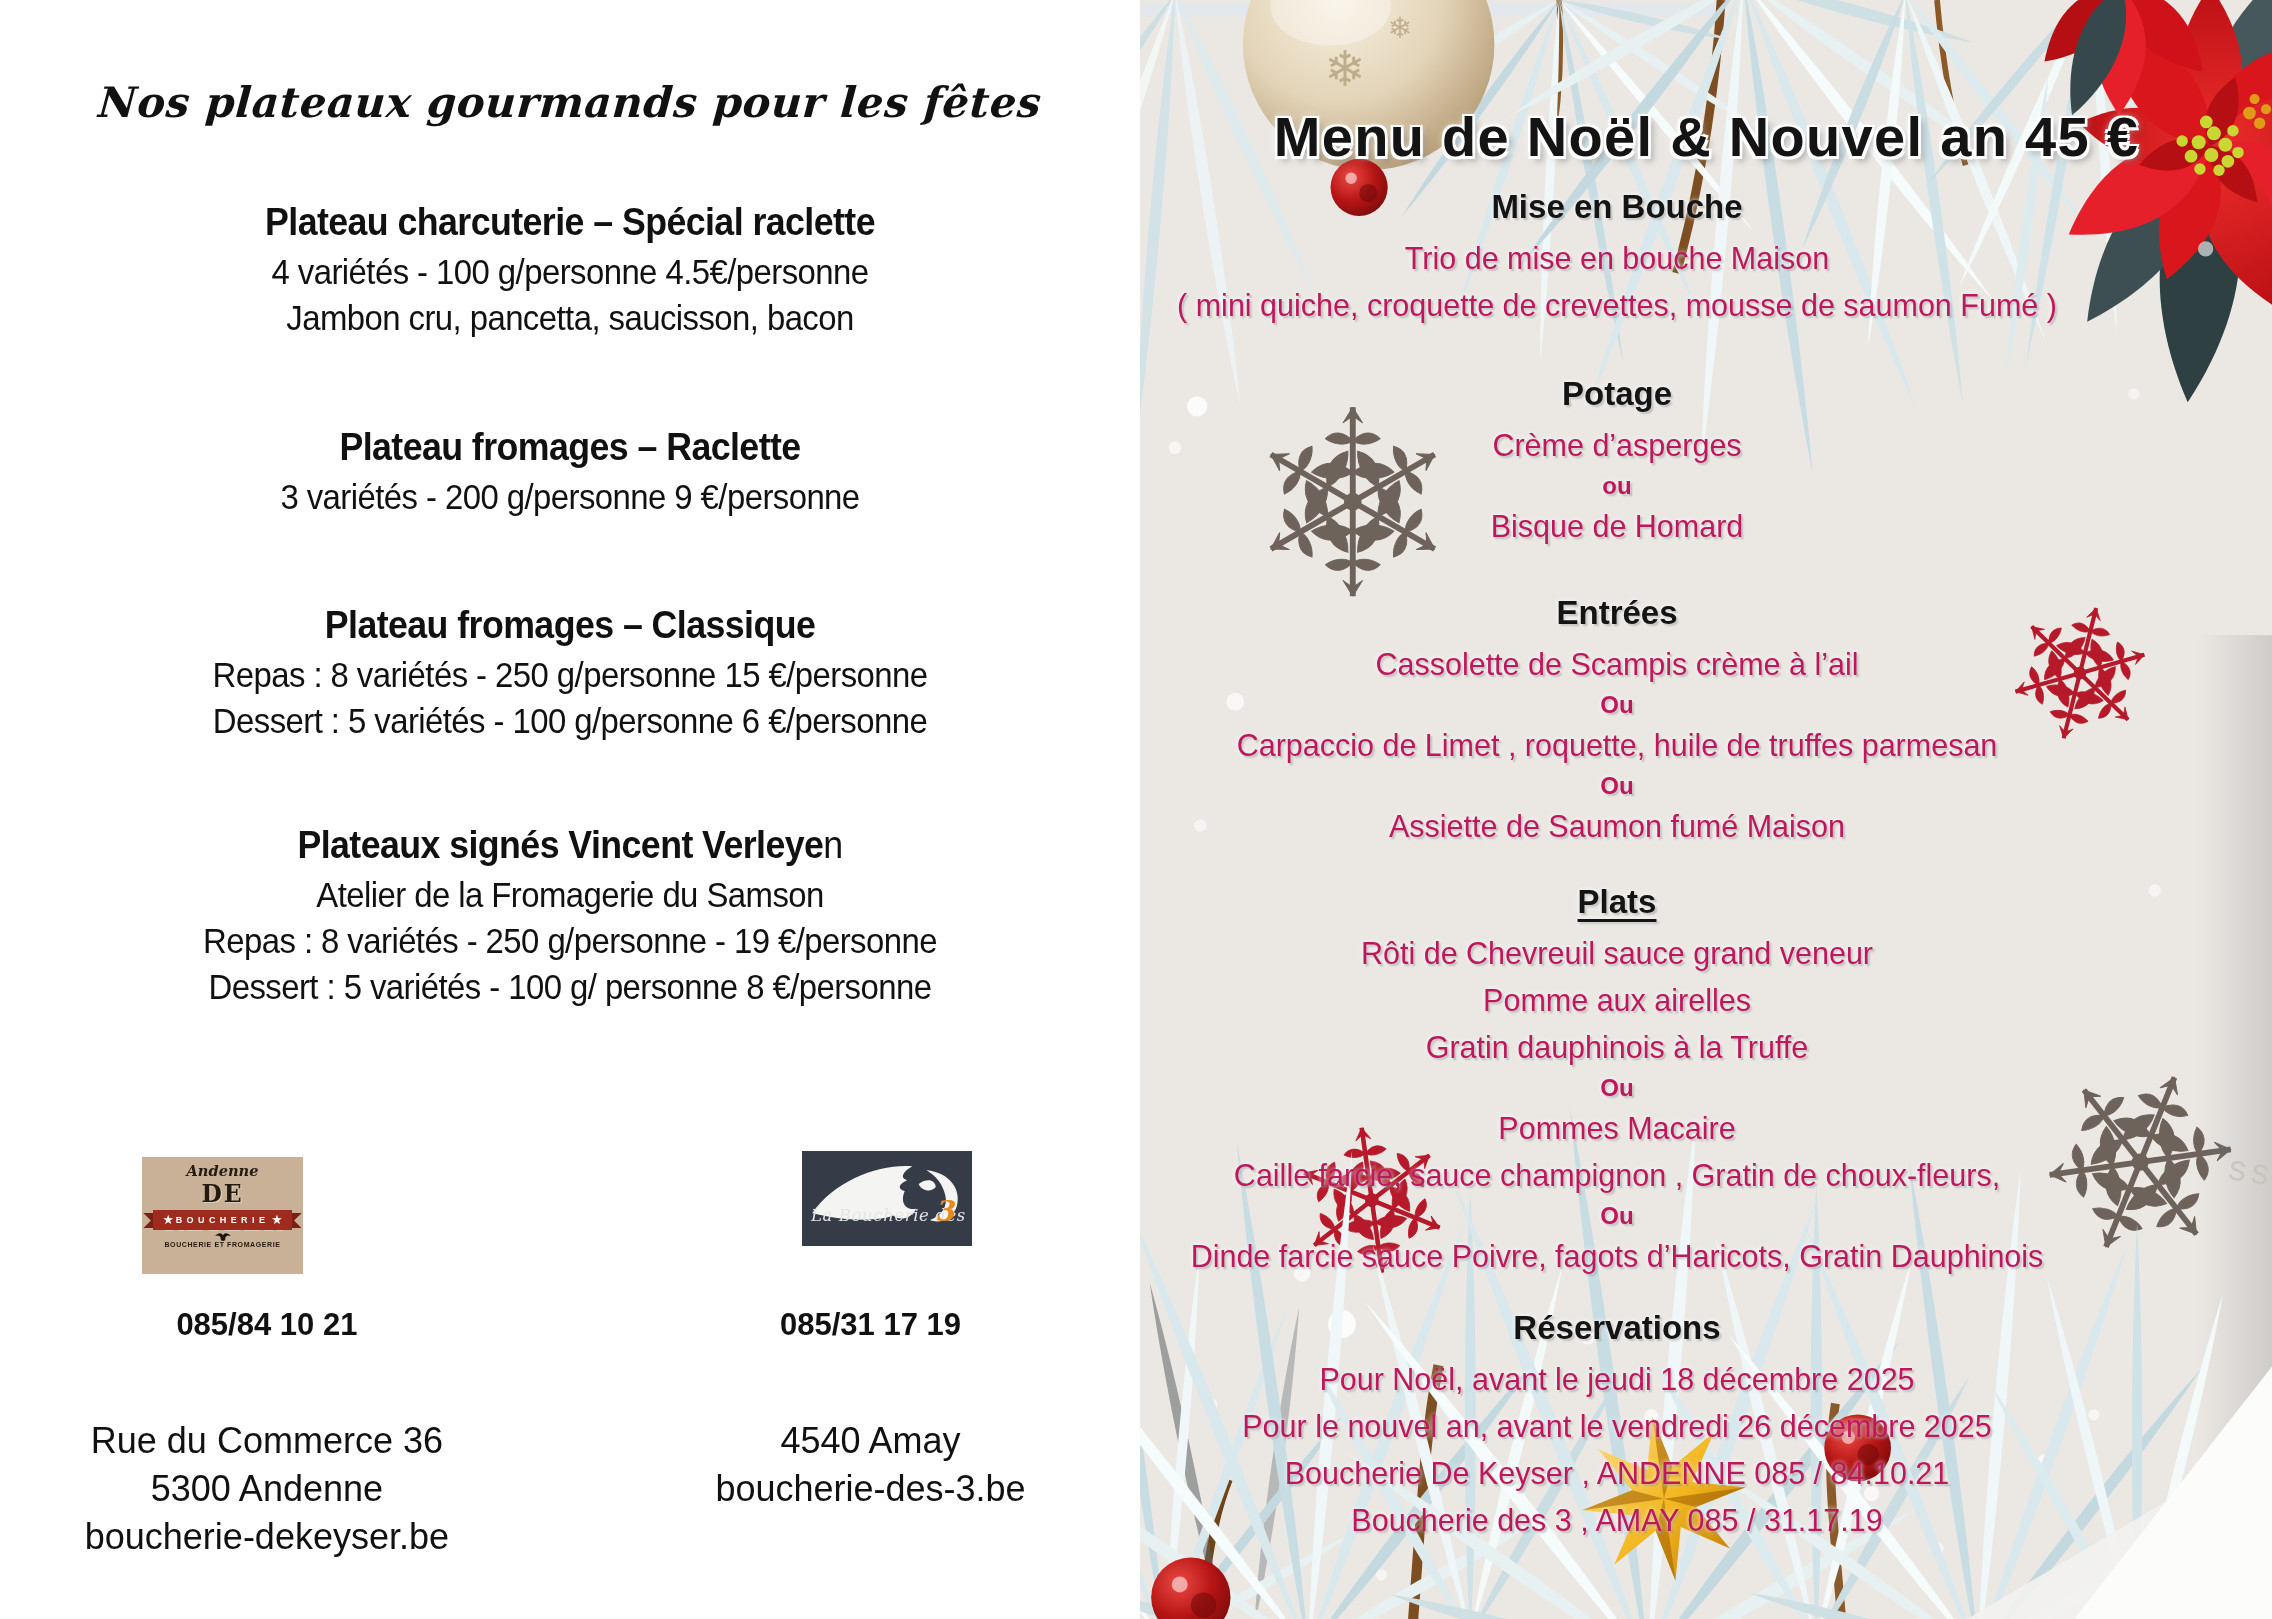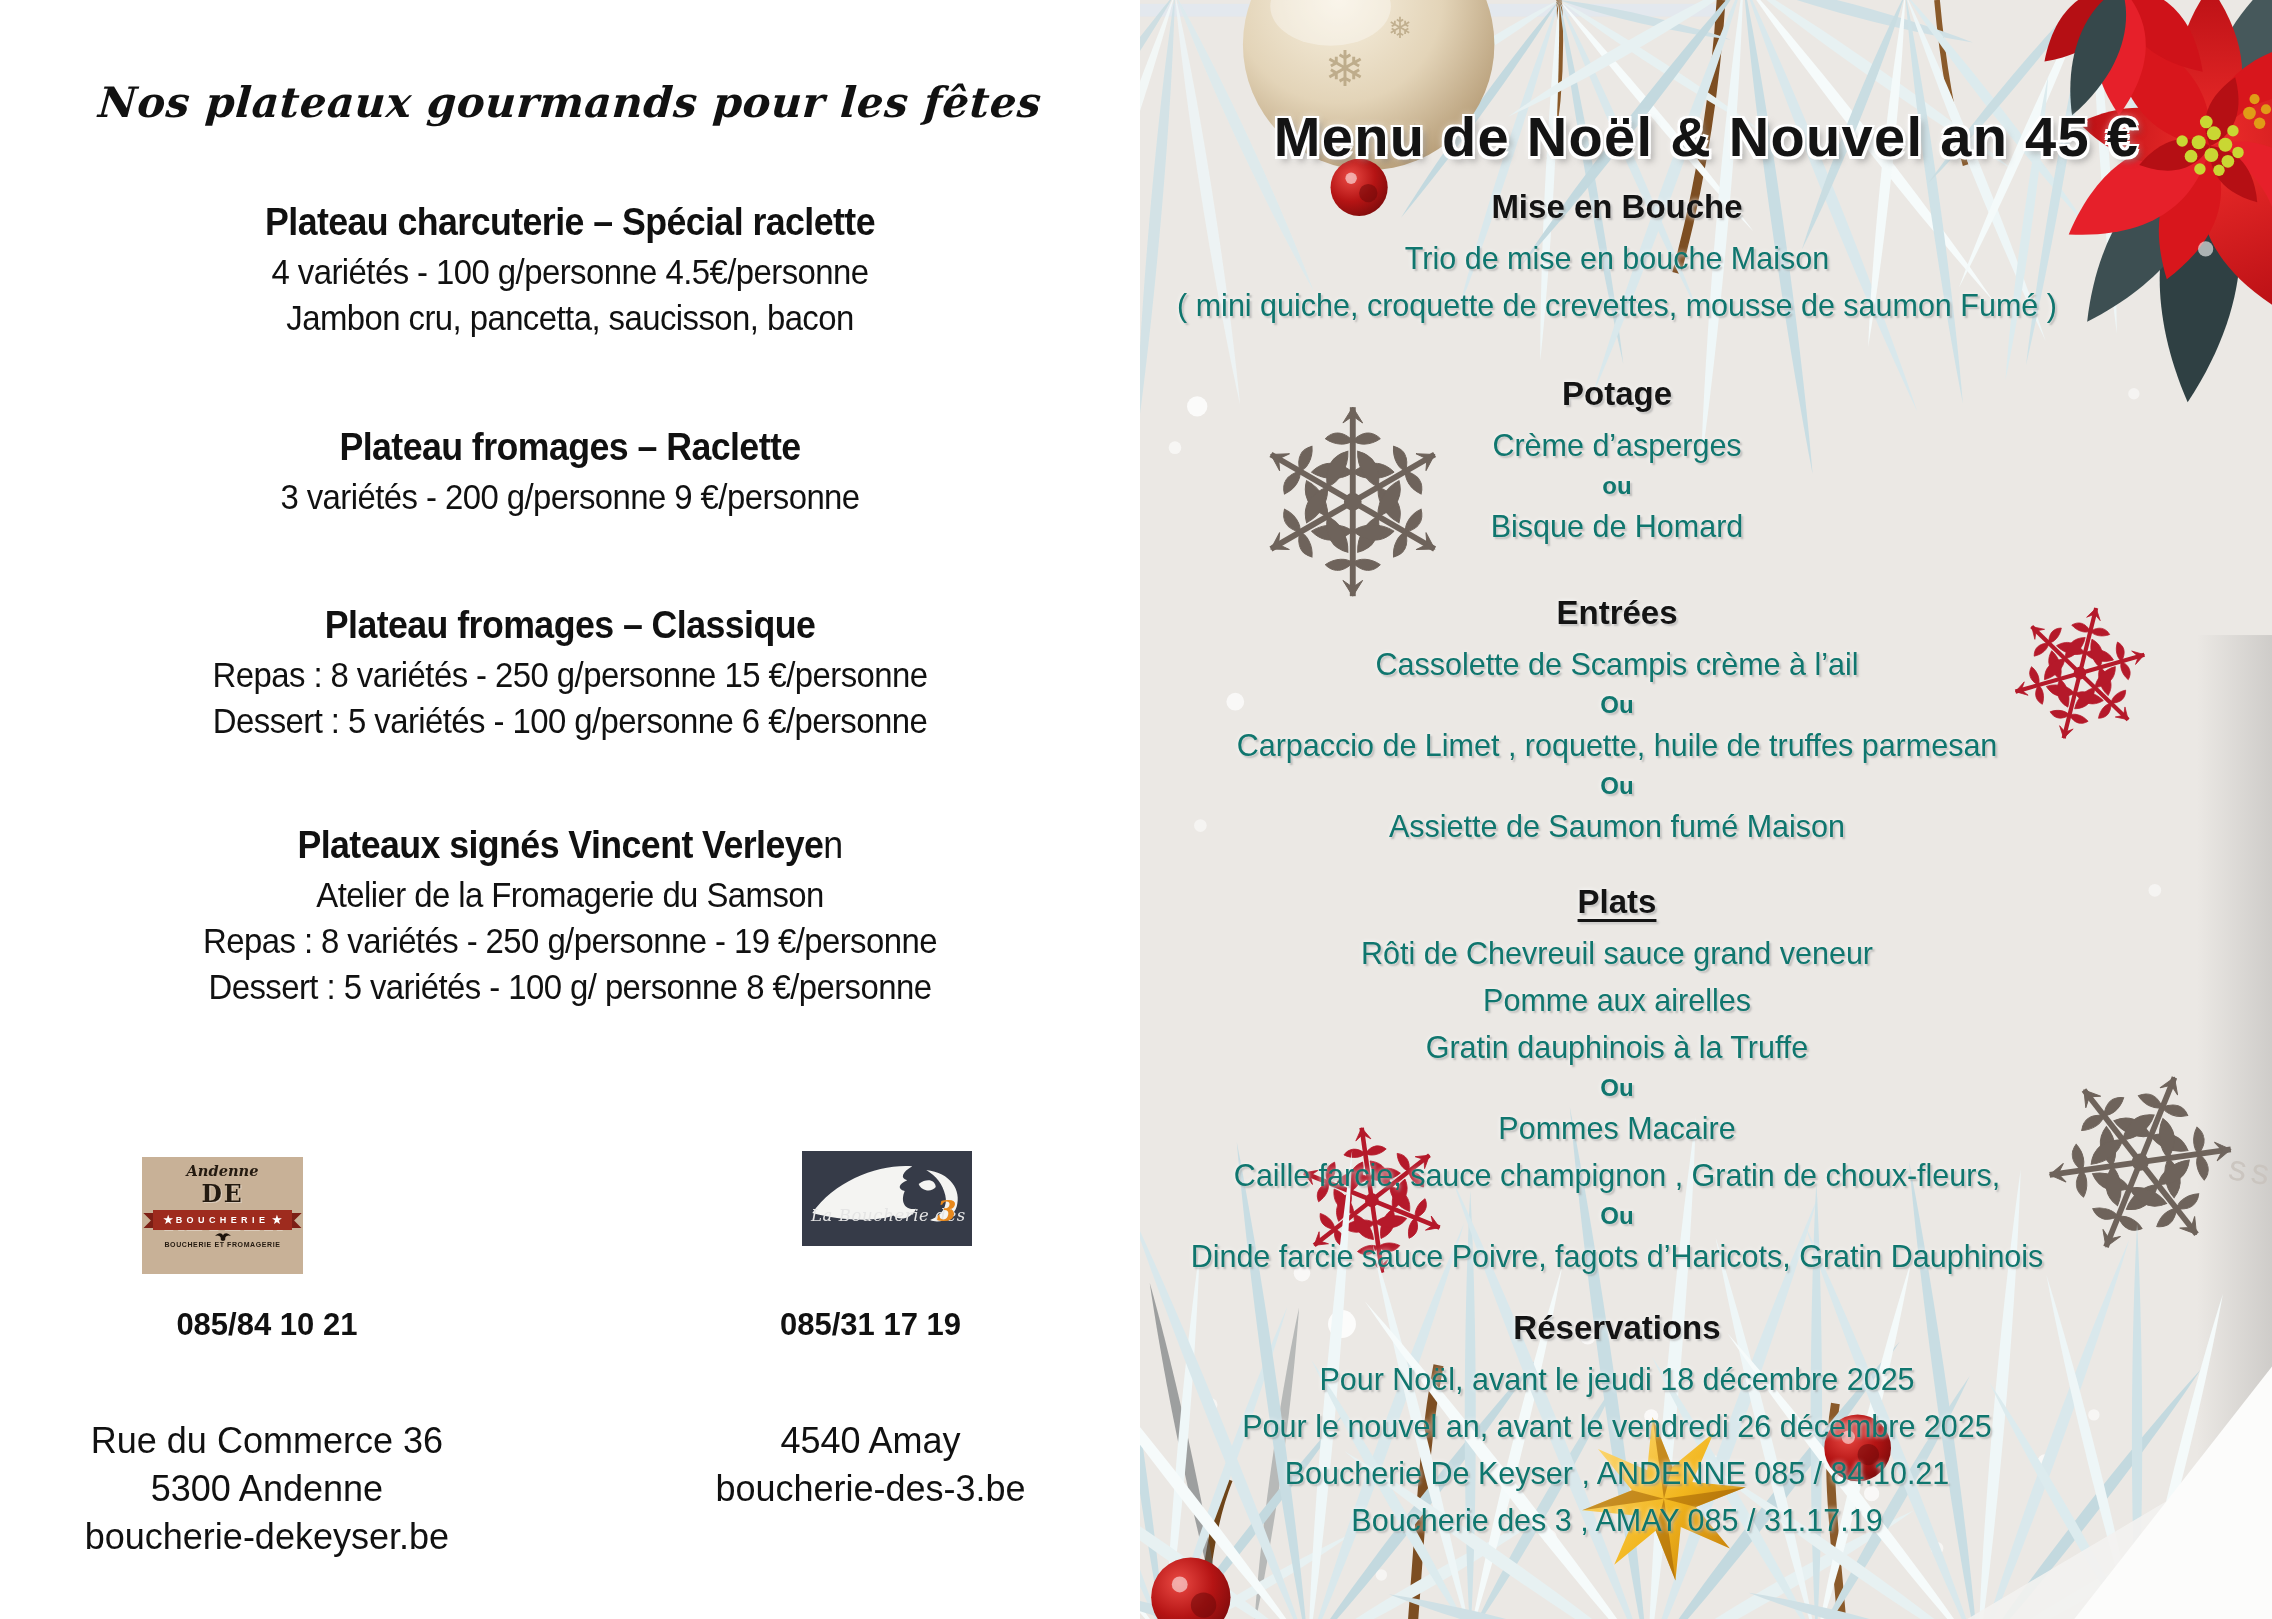--- a/index.html
+++ b/index.html
@@ -50,21 +50,21 @@
   .right-page{position:absolute;left:1140px;top:0;width:1133px;height:1620px;background:#ebe8e4;overflow:hidden;}
   .decor{position:absolute;left:0;top:0;z-index:0;}
   .r-text{position:absolute;left:0;width:1133px;text-align:center;z-index:2;}
   .r-title{top:58px;font-weight:700;font-size:56px;letter-spacing:1.3px;color:#141414;
            text-shadow:-2.5px -2.5px 0 #fff,2.5px -2.5px 0 #fff,-2.5px 2.5px 0 #fff,2.5px 2.5px 0 #fff,
                        0 0 9px rgba(255,255,255,.9),4.4px 5.1px 6.3px rgba(90,90,90,.5);}
   .r-sec{position:absolute;left:0;width:954px;text-align:center;z-index:2;}
   .r-head{font-weight:700;font-size:33px;line-height:41px;margin-bottom:7.6px;color:#141414;
           text-shadow:0 0 5.1px rgba(255,255,255,.85),1.9px 1.9px 1.9px rgba(110,110,110,.45);}
   .r-head.u{text-decoration:underline;text-decoration-thickness:3.2px;text-underline-offset:6.3px;}
-  .r-line{font-size:30.5px;line-height:47px;color:#0f766e;
+  .r-line{font-size:30.5px;line-height:47px;color:#be185d;
           text-shadow:0 0 5.1px rgba(255,255,255,.85),1.9px 1.9px 1.9px rgba(110,110,110,.45);}
   .r-line.small{font-size:24px;line-height:34px;font-weight:600;}
   .rs0{top:186px}.rs1{top:373px}.rs2{top:592px}.rs3{top:881px}.rs4{top:1307px}
 </style>
 </head>
 <body>
 
 <div id="canvas">
 
   <section class="left-page">

